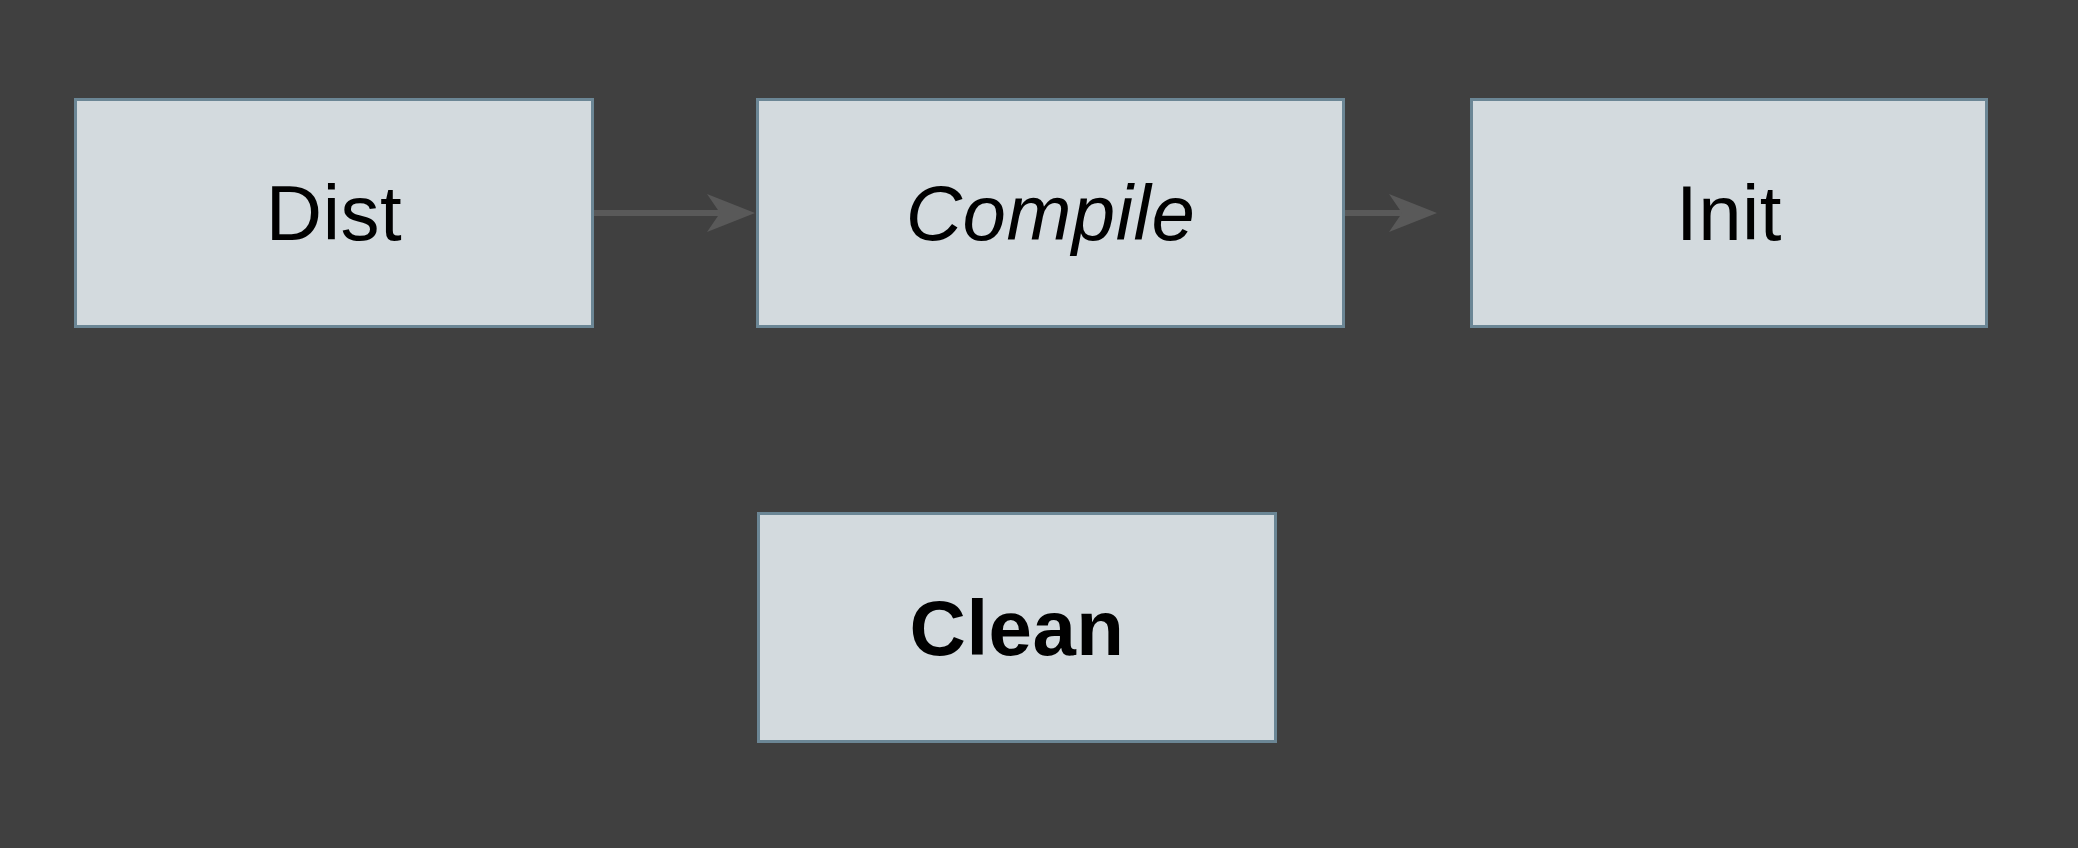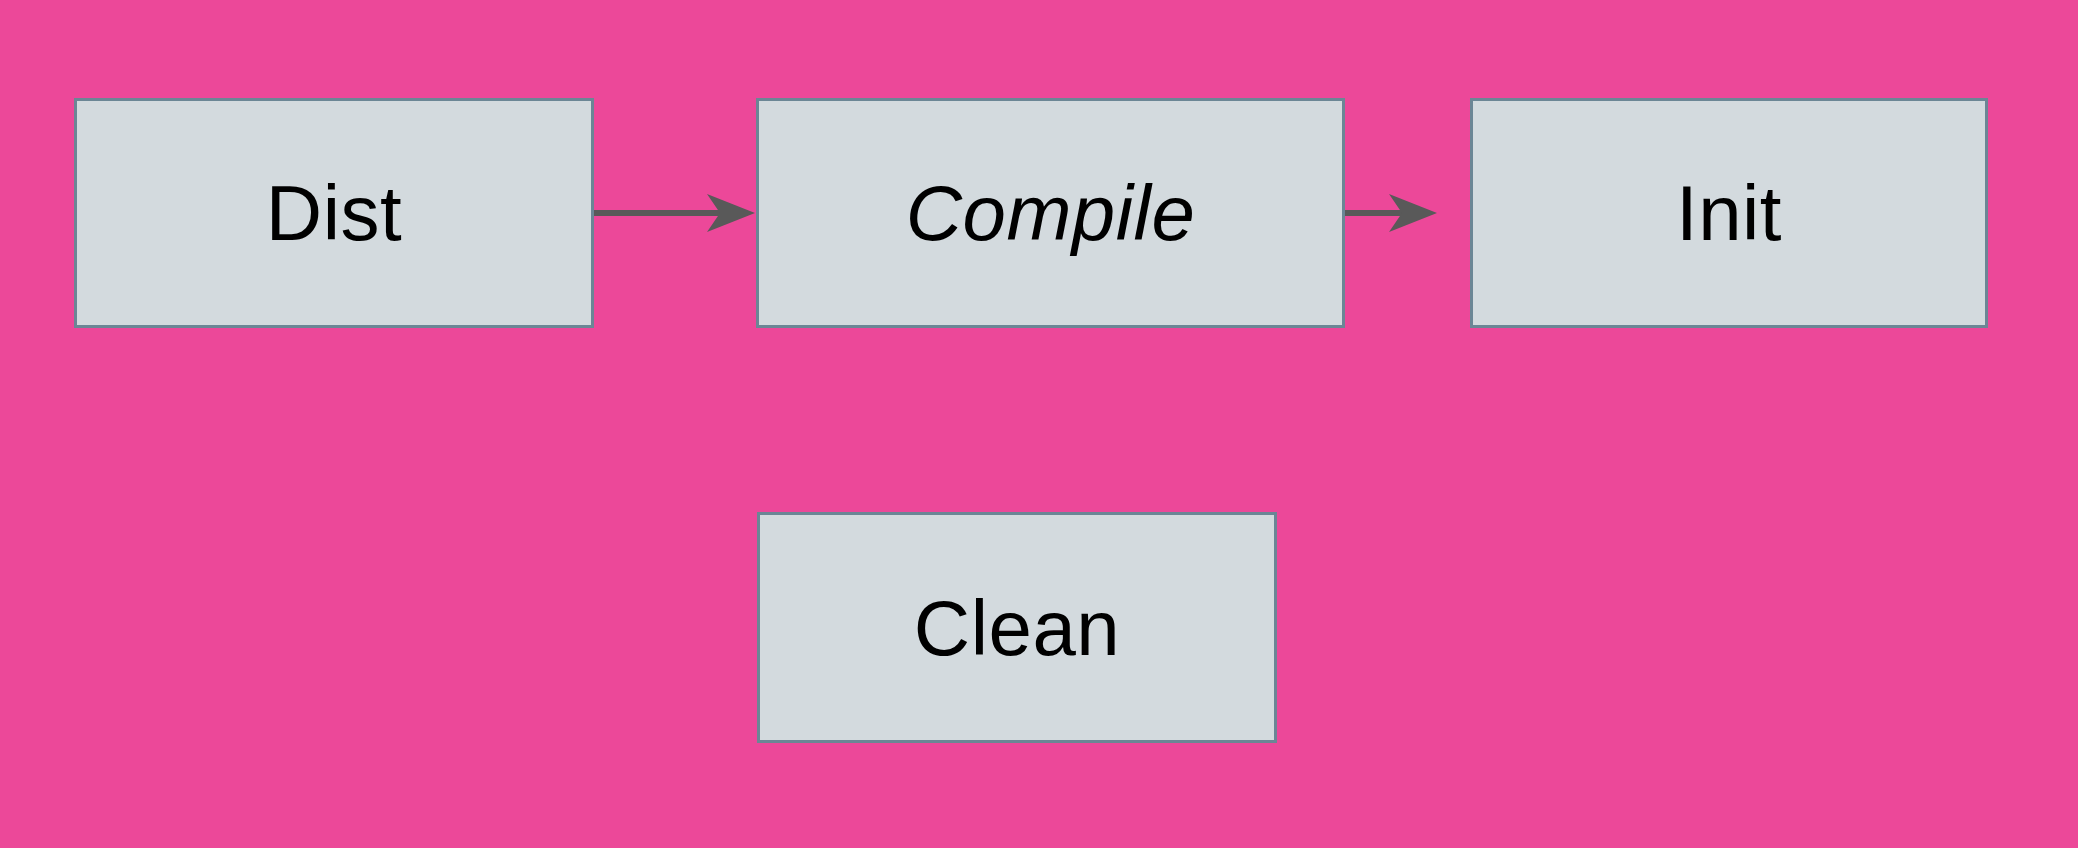--- a/index.html
+++ b/index.html
@@ -4,21 +4,21 @@
 <style>
   html, body {
     margin: 0;
     padding: 0;
     background: #ffffff;
   }
   .canvas {
     position: relative;
     width: 2078px;
     height: 848px;
-    background: #ec4899;
+    background: #404040;
     overflow: hidden;
     font-family: "Liberation Sans", sans-serif;
   }
   .node {
     position: absolute;
     box-sizing: border-box;
     background: #d3dade;
     border: 3px solid #6b8695;
     display: flex;
     align-items: center;
@@ -27,21 +27,21 @@
   .node .label {
     font-size: 78px;
     line-height: 1;
     color: #000000;
     letter-spacing: 0.5px;
     white-space: nowrap;
   }
   .node-dist    { left: 74px;   top: 98px;  width: 520px; height: 230px; }
   .node-compile { left: 756px;  top: 98px;  width: 589px; height: 230px; font-style: italic; }
   .node-init    { left: 1440px; top: 98px;  width: 518px; height: 230px; margin-left: 30px; }
-  .node-clean   { left: 757px;  top: 512px; width: 520px; height: 231px; }
+  .node-clean   { left: 757px;  top: 512px; width: 520px; height: 231px; font-weight: bold; }
   .edges {
     position: absolute;
     left: 0; top: 0;
     width: 2078px;
     height: 848px;
     pointer-events: none;
   }
 </style>
 </head>
 <body>

